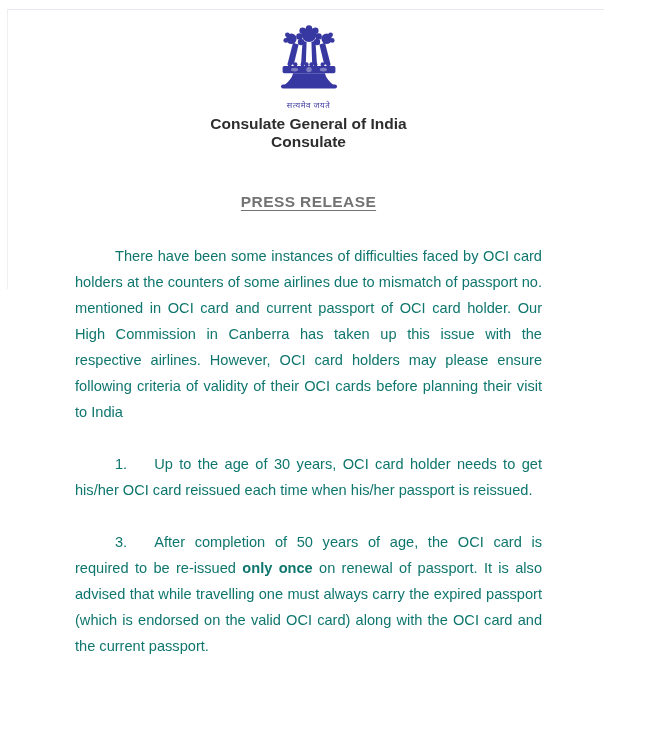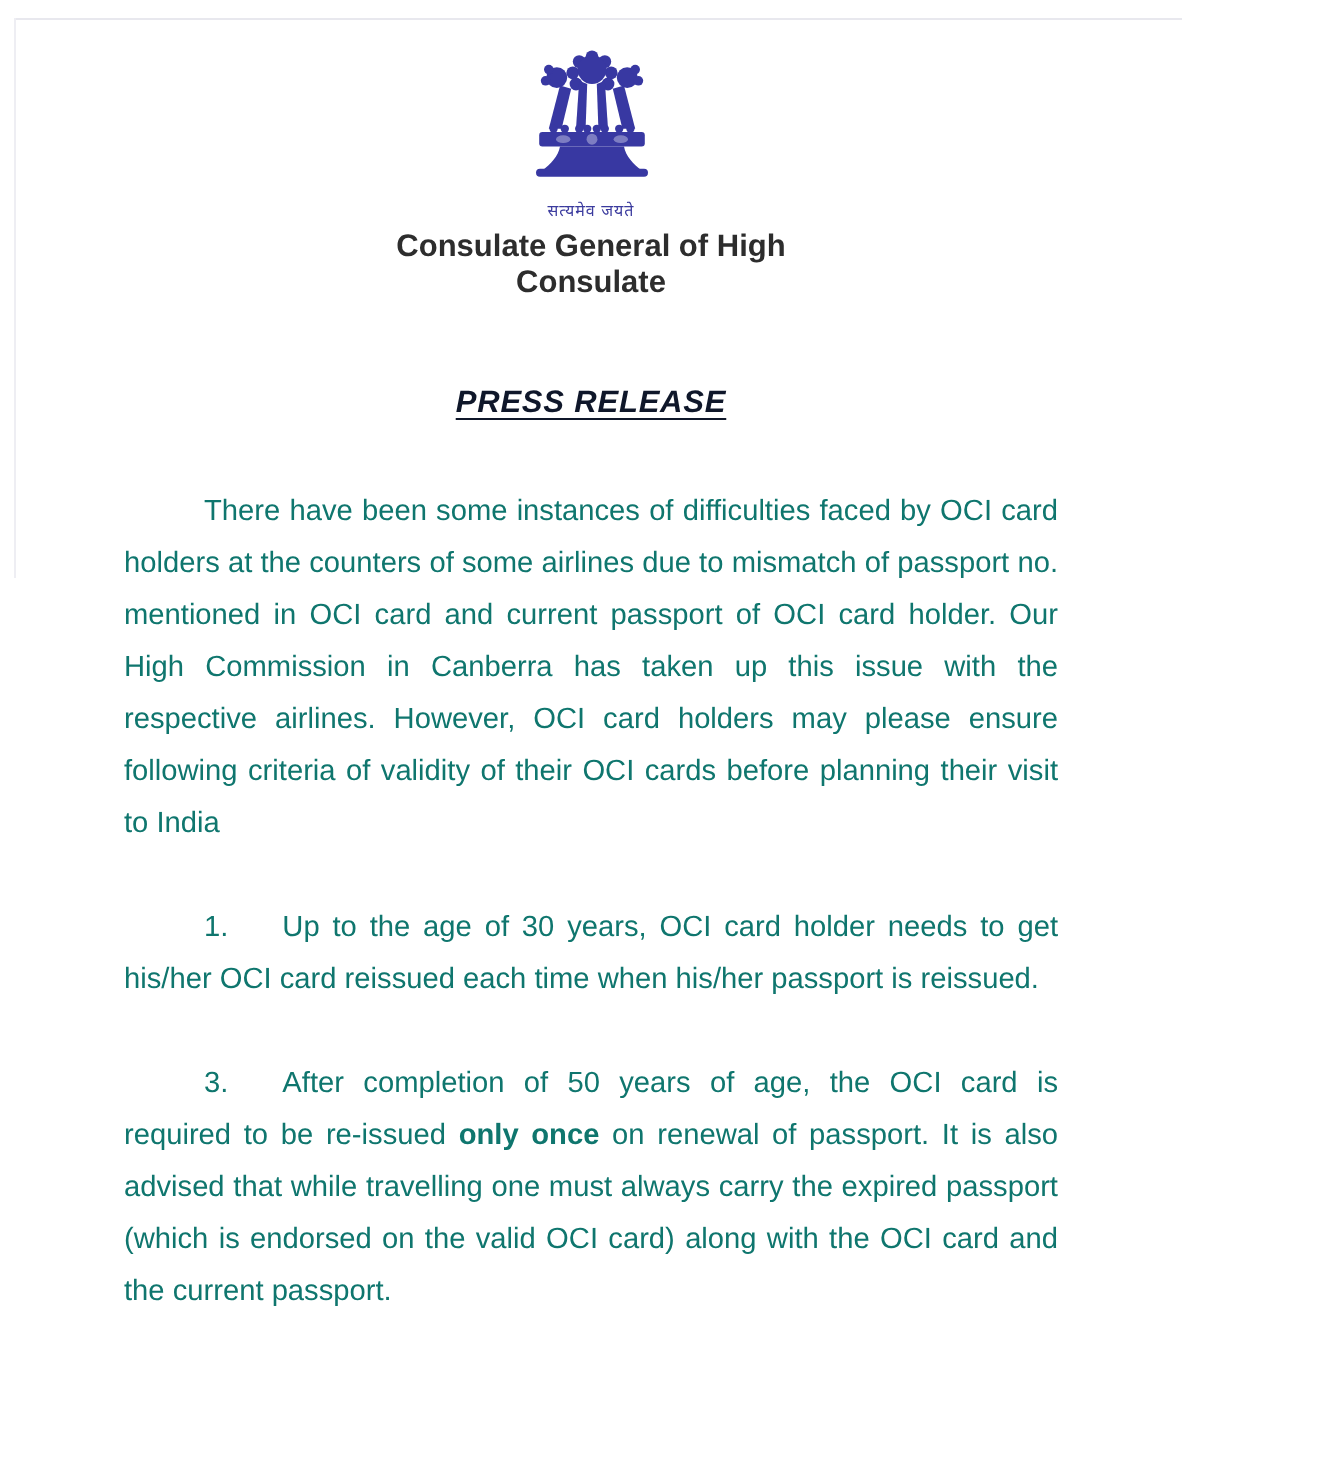--- a/index.html
+++ b/index.html
@@ -4,20 +4,21 @@
 <style>
   html, body { margin: 0; padding: 0; background: #ffffff; }
   .page {
     position: relative;
     width: 591px;
     height: 741px;
     background: #ffffff;
     overflow: hidden;
     font-family: "Liberation Sans", sans-serif;
     color: #3a3a3a;
+    padding-left: 13px;
   }
   
   .scan-edge-top {
     position: absolute; left: 7px; right: 0; top: 9px; height: 1px;
     background: #e8e8ee;
   }
   .scan-edge-left {
     position: absolute; left: 7px; top: 9px; width: 1px; height: 280px;
     background: #eeeef3;
   }
@@ -40,26 +41,25 @@
   .org-city {
     font-size: 15.5px;
     font-weight: bold;
     color: #2d2d2d;
     line-height: 18px;
   }
   .doc-title {
     text-align: center;
     font-size: 15.5px;
     font-weight: bold;
-    color: #0f172a;
+    color: #737373;
     text-decoration: underline;
     text-underline-offset: 3px;
     letter-spacing: 0.4px;
     margin-top: 42px;
-    font-style: italic;
   }
   .content { padding: 0 62px; }
   .body-text {
     font-size: 14.6px;
     line-height: 26px;
     color: #0f766e;
     text-align: justify;
     text-indent: 40px;
     margin: 0;
   }
@@ -116,21 +116,21 @@
       </g>
       <g fill="#ffffff" opacity="0.35">
 
         <circle cx="60" cy="64.5" r="3.4"></circle>
 
         <ellipse cx="42" cy="64.5" rx="4.5" ry="2.4"></ellipse>
         <ellipse cx="78" cy="64.5" rx="4.5" ry="2.4"></ellipse>
       </g>
     </svg>
     <div class="motto">सत्यमेव जयते</div>
-    <div class="org-name">Consulate General of High</div>
+    <div class="org-name">Consulate General of India</div>
     <div class="org-city">Consulate</div>
   </div>
 
   <div class="doc-title">PRESS RELEASE</div>
 
   <div class="content">
     <p class="body-text intro">There have been some instances of difficulties faced by OCI card holders at the counters of some airlines due to mismatch of passport no. mentioned in OCI card and current passport of OCI card holder. Our High Commission in Canberra has taken up this issue with the respective airlines. However, OCI card holders may please ensure following criteria of validity of their OCI cards before planning their visit to India</p>
 
     <p class="body-text item"><span>1.</span><span class="item-gap"></span><span>Up to the age of 30 years, OCI card holder needs to get his/her OCI card reissued each time when his/her passport is reissued.</span><span class="emphasis"></span><span></span></p>
 

